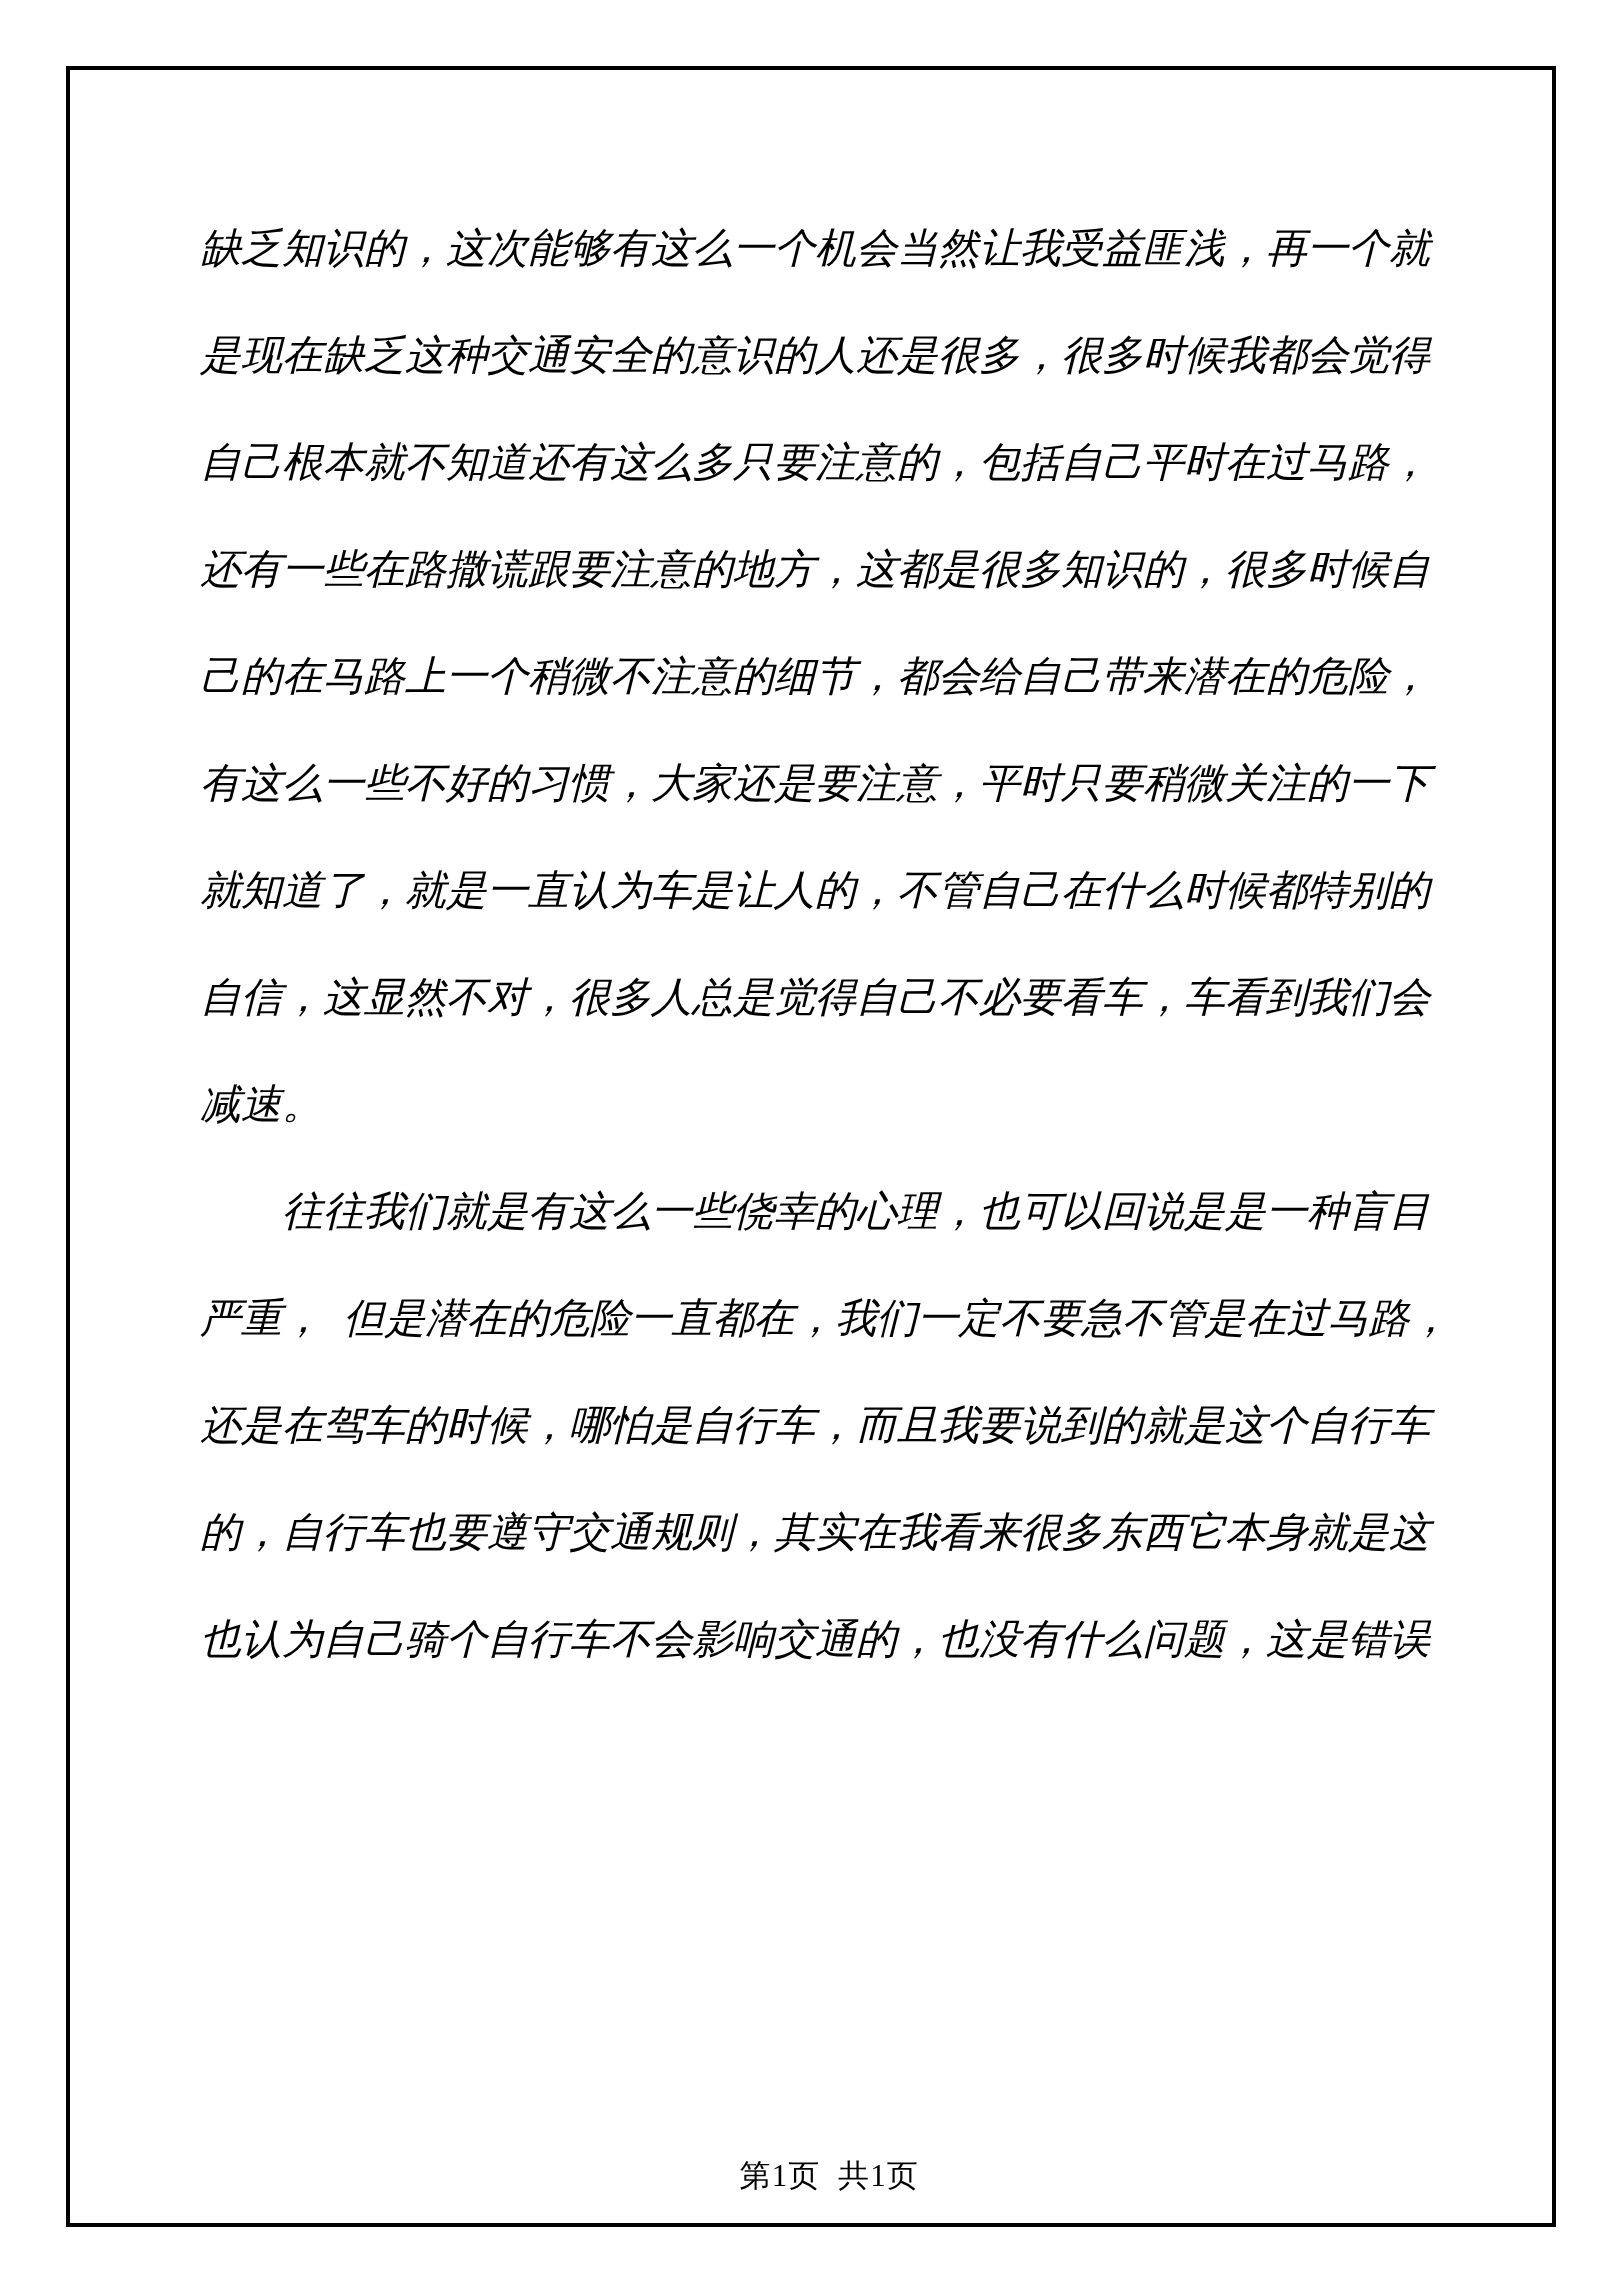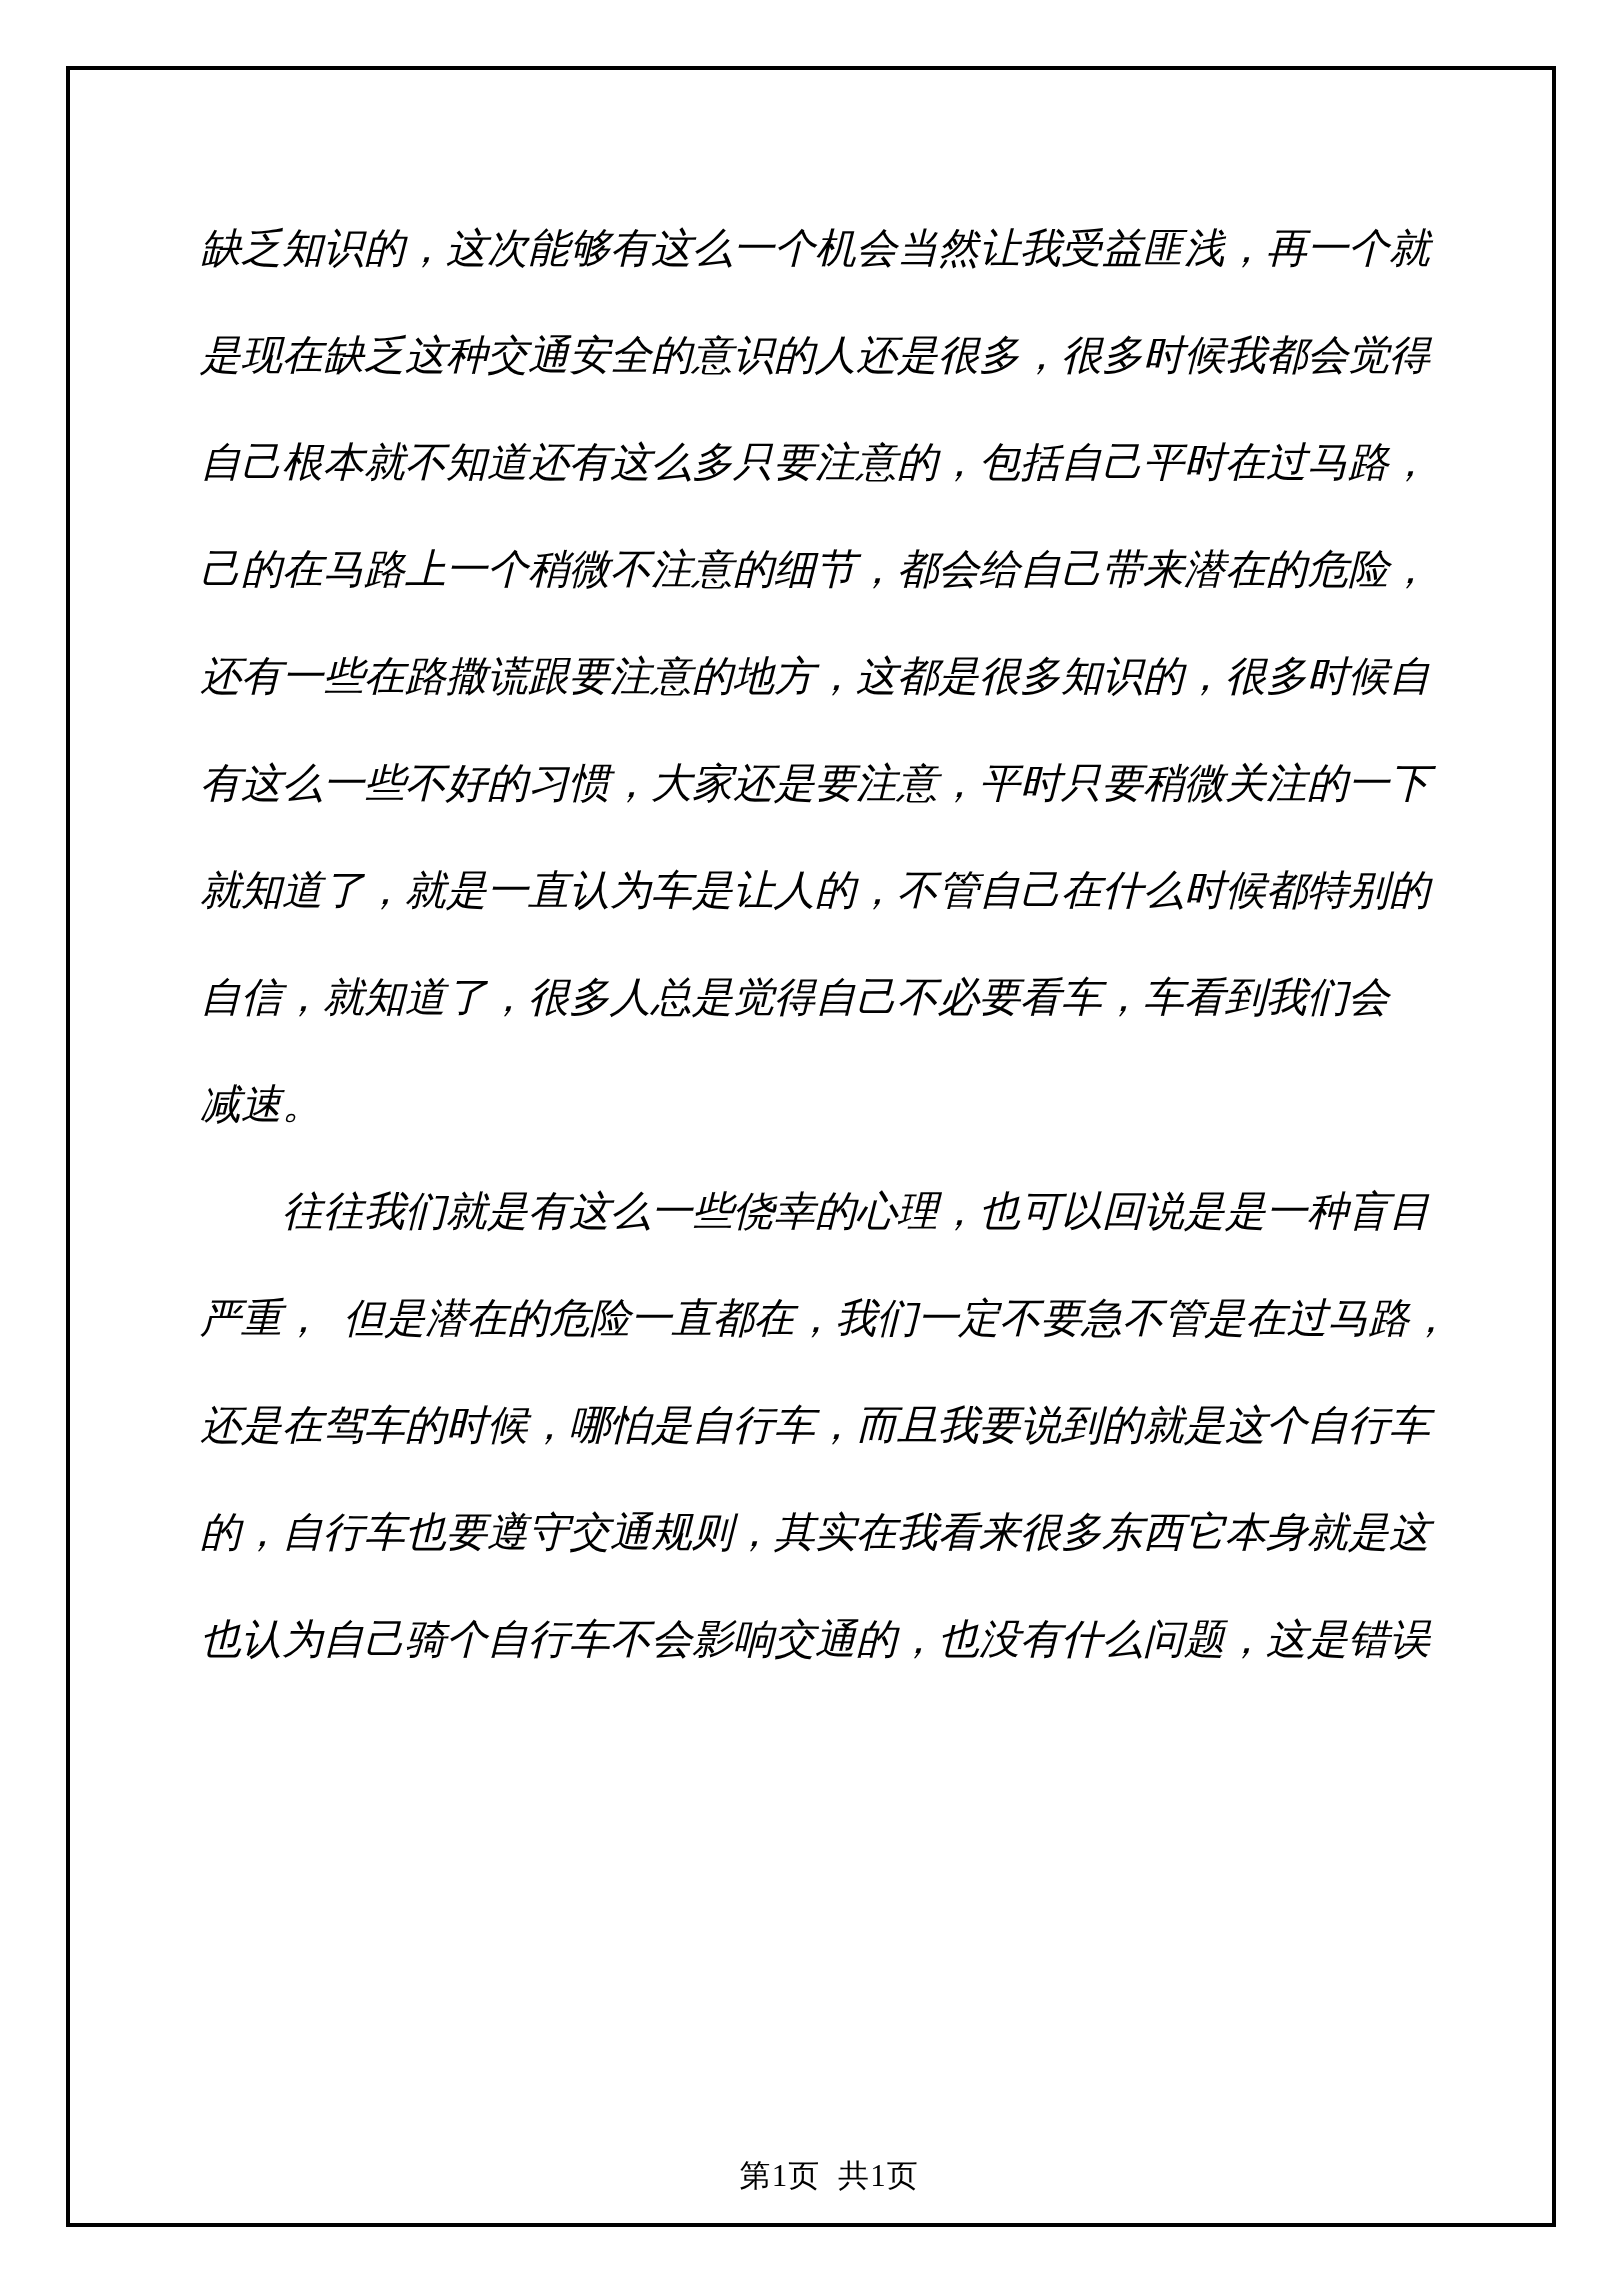--- a/index.html
+++ b/index.html
@@ -59,25 +59,25 @@
 </style>
 </head>
 <body>
 
 <div class="page">
   <div class="border-frame"></div>
   <div class="text-block" id="body-lines">
       <div class="line">缺乏知识的，这次能够有这么一个机会当然让我受益匪浅，再一个就</div>
       <div class="line">是现在缺乏这种交通安全的意识的人还是很多，很多时候我都会觉得</div>
       <div class="line">自己根本就不知道还有这么多只要注意的，包括自己平时在过马路，</div>
+      <div class="line">还有一些在路撒谎跟要注意的地方，这都是很多知识的，很多时候自</div>
       <div class="line">己的在马路上一个稍微不注意的细节，都会给自己带来潜在的危险，</div>
-      <div class="line">还有一些在路撒谎跟要注意的地方，这都是很多知识的，很多时候自</div>
       <div class="line">有这么一些不好的习惯，大家还是要注意，平时只要稍微关注的一下</div>
       <div class="line">就知道了，就是一直认为车是让人的，不管自己在什么时候都特别的</div>
-      <div class="line">自信，就知道了，很多人总是觉得自己不必要看车，车看到我们会</div>
+      <div class="line">自信，这显然不对，很多人总是觉得自己不必要看车，车看到我们会</div>
       <div class="line">减速。</div>
       <div class="line indent">往往我们就是有这么一些侥幸的心理，也可以回说是是一种盲目</div>
       <div class="line">严重，  但是潜在的危险一直都在，我们一定不要急不管是在过马路，</div>
       <div class="line">还是在驾车的时候，哪怕是自行车，而且我要说到的就是这个自行车</div>
       <div class="line">的，自行车也要遵守交通规则，其实在我看来很多东西它本身就是这</div>
       <div class="line">也认为自己骑个自行车不会影响交通的，也没有什么问题，这是错误</div>
     </div>
   <div class="footer">
     <span>第1页  共1页</span>
   </div>

